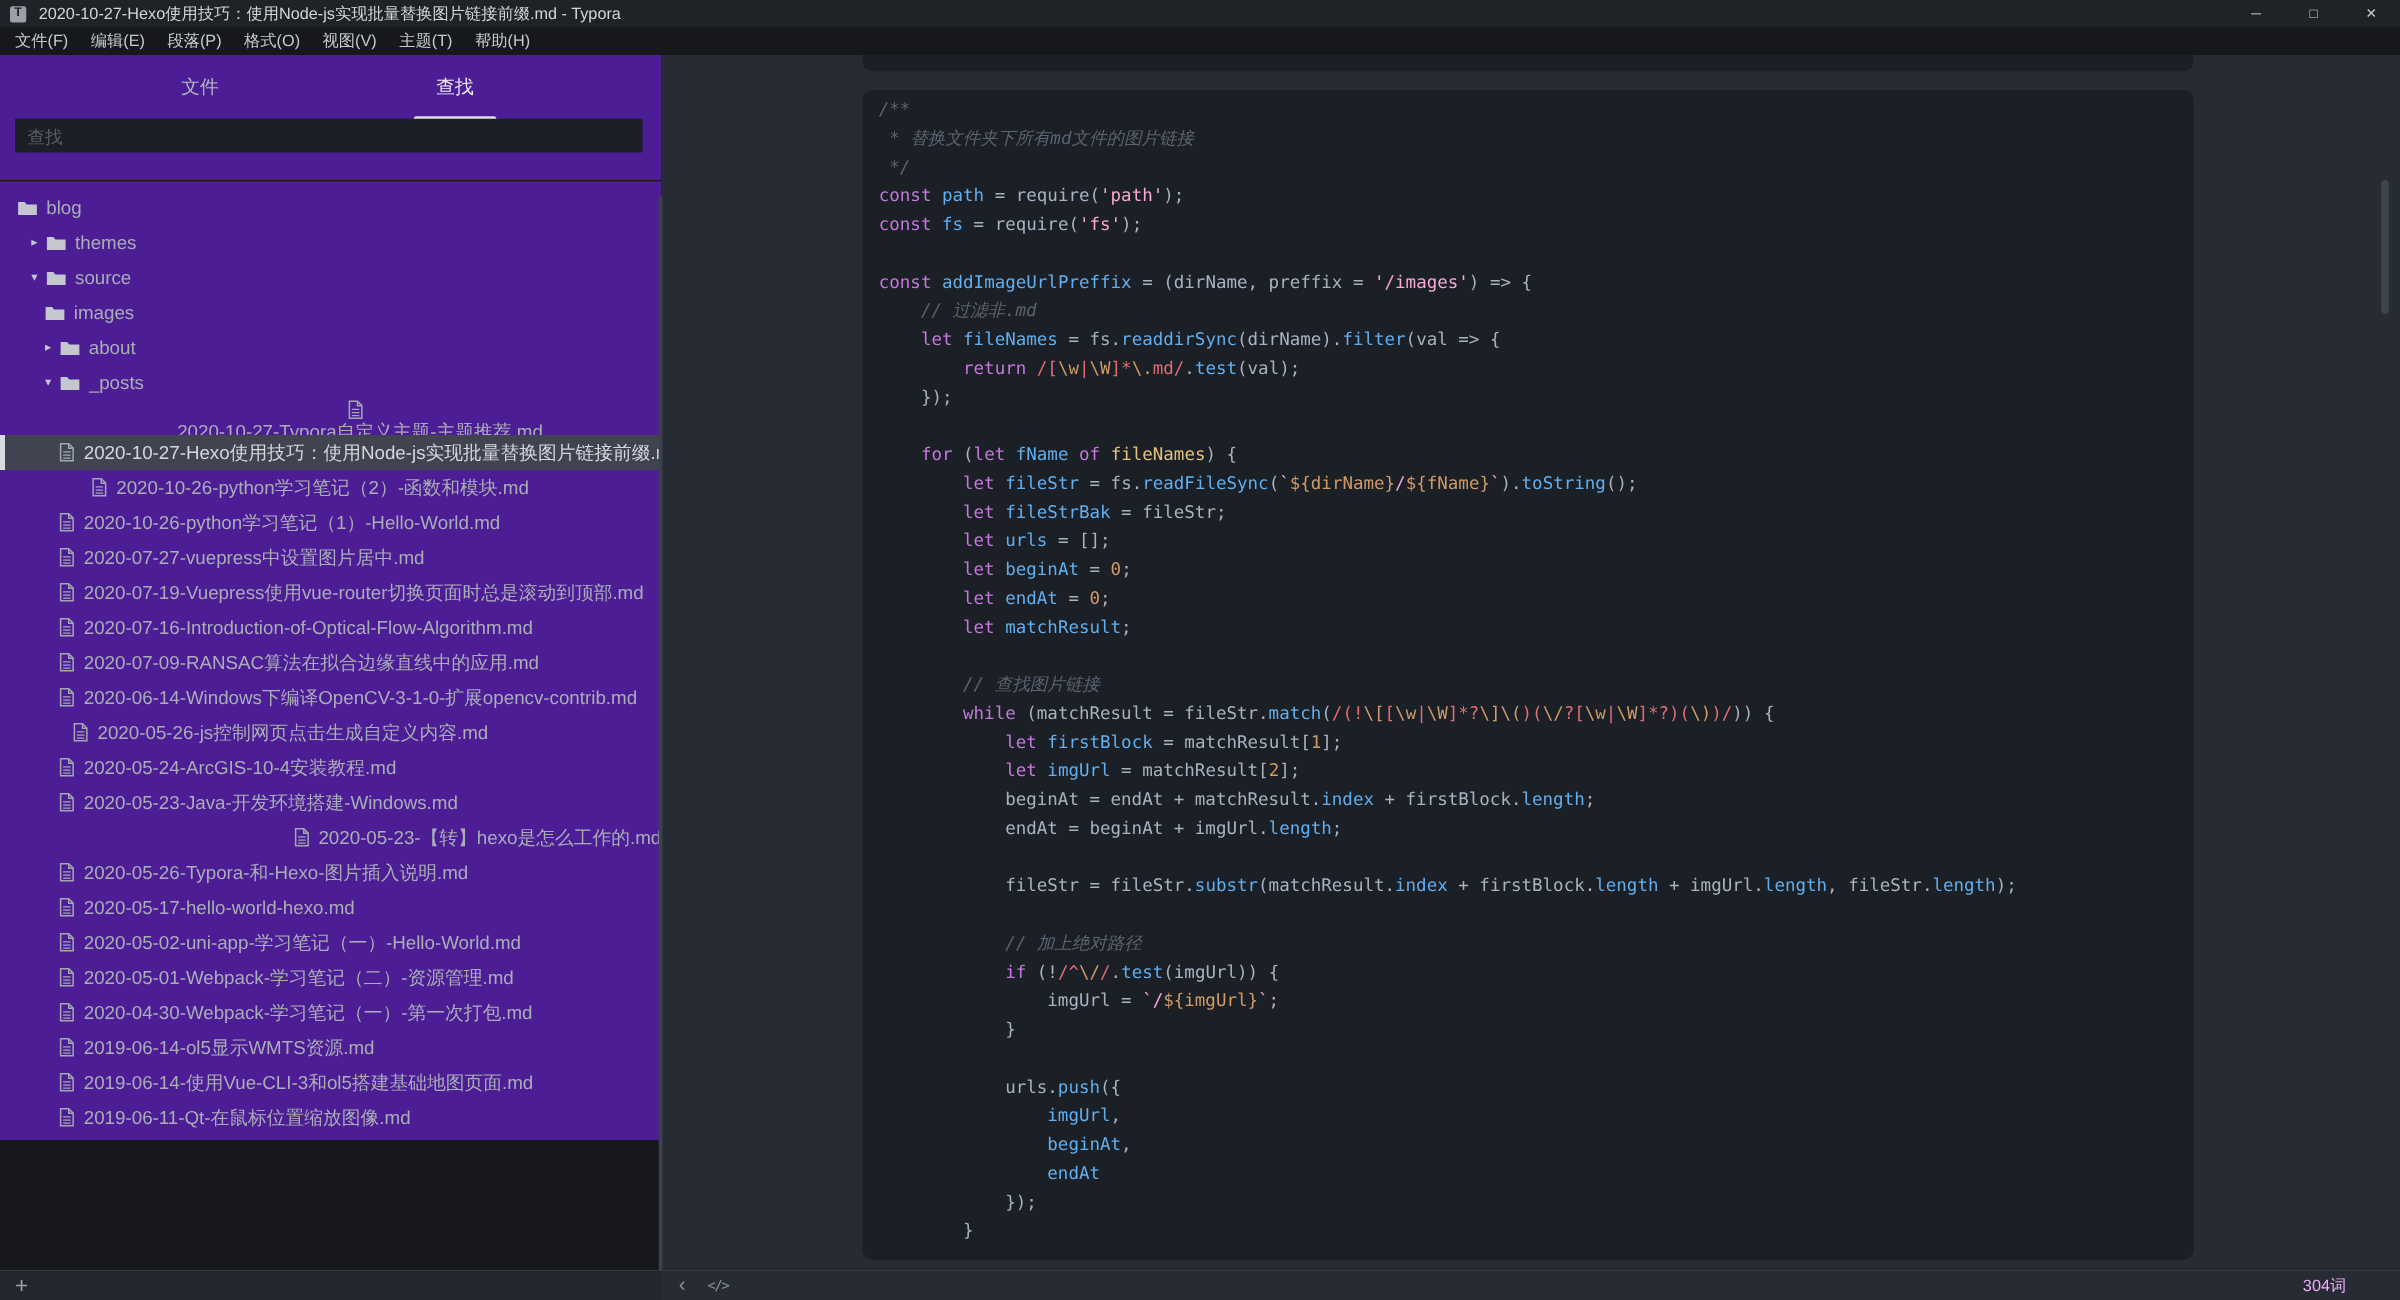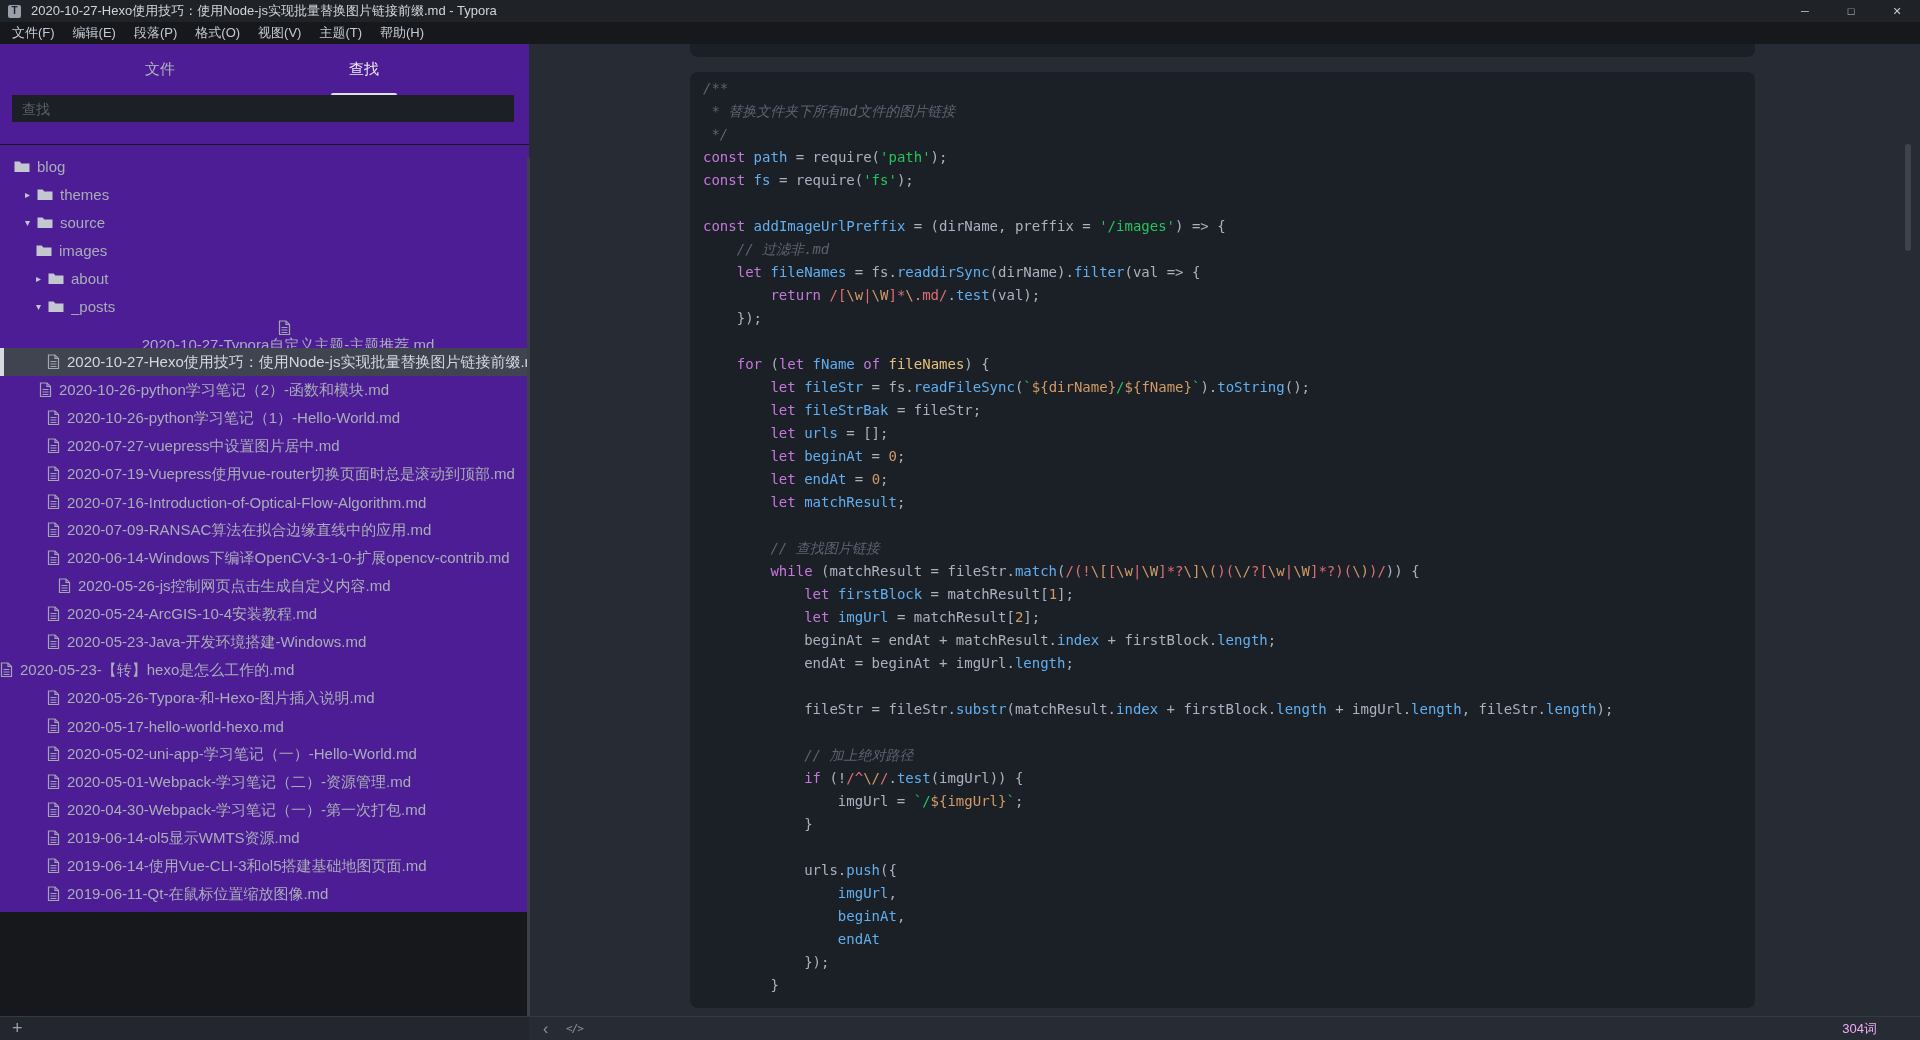--- a/index.html
+++ b/index.html
@@ -38,21 +38,21 @@
   .lbl { overflow:hidden; }
 
   
   .editor { position:absolute; left:529px; top:44px; width:1391px; height:996px; background:#272c34; }
   .code-partial { position:absolute; left:161px; top:0; width:1065px; height:13px; background:#1b1f26; border-radius:0 0 8px 8px; }
   .code-block { position:absolute; left:161px; top:28px; width:1065px; height:936px; background:#1b1f26; border-radius:8px; overflow:hidden; }
   .code-content { padding:5px 0 0 13px; font-family:"DejaVu Sans Mono","Liberation Mono",monospace; font-size:14px; line-height:23px; }
   .code-line { white-space:pre; height:23px; }
   .tok-k { color:#c678dd; }
   .tok-v { color:#61afef; }
-  .tok-s { color:#22c55e; }
+  .tok-s { color:#f9a8d4; }
   .tok-n { color:#d19a66; }
   .tok-r { color:#e06c75; }
   .tok-e { color:#d19a66; }
   .tok-c { color:#5d6370; font-style:italic; }
   .tok-p { color:#abb2bf; }
   .tok-y { color:#e5c07b; }
   .tok-i { color:#d19a66; }
 
   .v-scrollbar { position:absolute; right:9px; top:100px; width:6px; height:107px; background:#3e444d; border-radius:3px; }
 
@@ -168,21 +168,21 @@
             <svg width="13" height="16" viewBox="0 0 13 16">
               <path d="M1.5 1 h6.5 l3.5 3.5 v10 h-10 z" fill="none" stroke="#a2a8b0" stroke-width="1.2"></path>
               <path d="M8 1 v3.5 h3.5" fill="none" stroke="#a2a8b0" stroke-width="1.2"></path>
               <line x1="3.5" y1="7.5" x2="9.5" y2="7.5" stroke="#a2a8b0" stroke-width="1"></line>
               <line x1="3.5" y1="10" x2="9.5" y2="10" stroke="#a2a8b0" stroke-width="1"></line>
               <line x1="3.5" y1="12.5" x2="9.5" y2="12.5" stroke="#a2a8b0" stroke-width="1"></line>
             </svg>
           </span>
           <span class="lbl">2020-10-27-Hexo使用技巧：使用Node-js实现批量替换图片链接前缀.md</span>
         </div>
-        <div class="tree-row" style="padding-left: 23px; margin-left: 16px;">
+        <div class="tree-row" style="padding-left: 73px;">
           <span class="icon">
             <svg width="13" height="16" viewBox="0 0 13 16">
               <path d="M1.5 1 h6.5 l3.5 3.5 v10 h-10 z" fill="none" stroke="#a2a8b0" stroke-width="1.2"></path>
               <path d="M8 1 v3.5 h3.5" fill="none" stroke="#a2a8b0" stroke-width="1.2"></path>
               <line x1="3.5" y1="7.5" x2="9.5" y2="7.5" stroke="#a2a8b0" stroke-width="1"></line>
               <line x1="3.5" y1="10" x2="9.5" y2="10" stroke="#a2a8b0" stroke-width="1"></line>
               <line x1="3.5" y1="12.5" x2="9.5" y2="12.5" stroke="#a2a8b0" stroke-width="1"></line>
             </svg>
           </span>
           <span class="lbl">2020-10-26-python学习笔记（2）-函数和模块.md</span>
@@ -288,21 +288,21 @@
             <svg width="13" height="16" viewBox="0 0 13 16">
               <path d="M1.5 1 h6.5 l3.5 3.5 v10 h-10 z" fill="none" stroke="#a2a8b0" stroke-width="1.2"></path>
               <path d="M8 1 v3.5 h3.5" fill="none" stroke="#a2a8b0" stroke-width="1.2"></path>
               <line x1="3.5" y1="7.5" x2="9.5" y2="7.5" stroke="#a2a8b0" stroke-width="1"></line>
               <line x1="3.5" y1="10" x2="9.5" y2="10" stroke="#a2a8b0" stroke-width="1"></line>
               <line x1="3.5" y1="12.5" x2="9.5" y2="12.5" stroke="#a2a8b0" stroke-width="1"></line>
             </svg>
           </span>
           <span class="lbl">2020-05-23-Java-开发环境搭建-Windows.md</span>
         </div>
-        <div class="tree-row" style="">
+        <div class="tree-row" style="padding-left: 47px; justify-content: flex-end;">
           <span class="icon">
             <svg width="13" height="16" viewBox="0 0 13 16">
               <path d="M1.5 1 h6.5 l3.5 3.5 v10 h-10 z" fill="none" stroke="#a2a8b0" stroke-width="1.2"></path>
               <path d="M8 1 v3.5 h3.5" fill="none" stroke="#a2a8b0" stroke-width="1.2"></path>
               <line x1="3.5" y1="7.5" x2="9.5" y2="7.5" stroke="#a2a8b0" stroke-width="1"></line>
               <line x1="3.5" y1="10" x2="9.5" y2="10" stroke="#a2a8b0" stroke-width="1"></line>
               <line x1="3.5" y1="12.5" x2="9.5" y2="12.5" stroke="#a2a8b0" stroke-width="1"></line>
             </svg>
           </span>
           <span class="lbl">2020-05-23-【转】hexo是怎么工作的.md</span>

